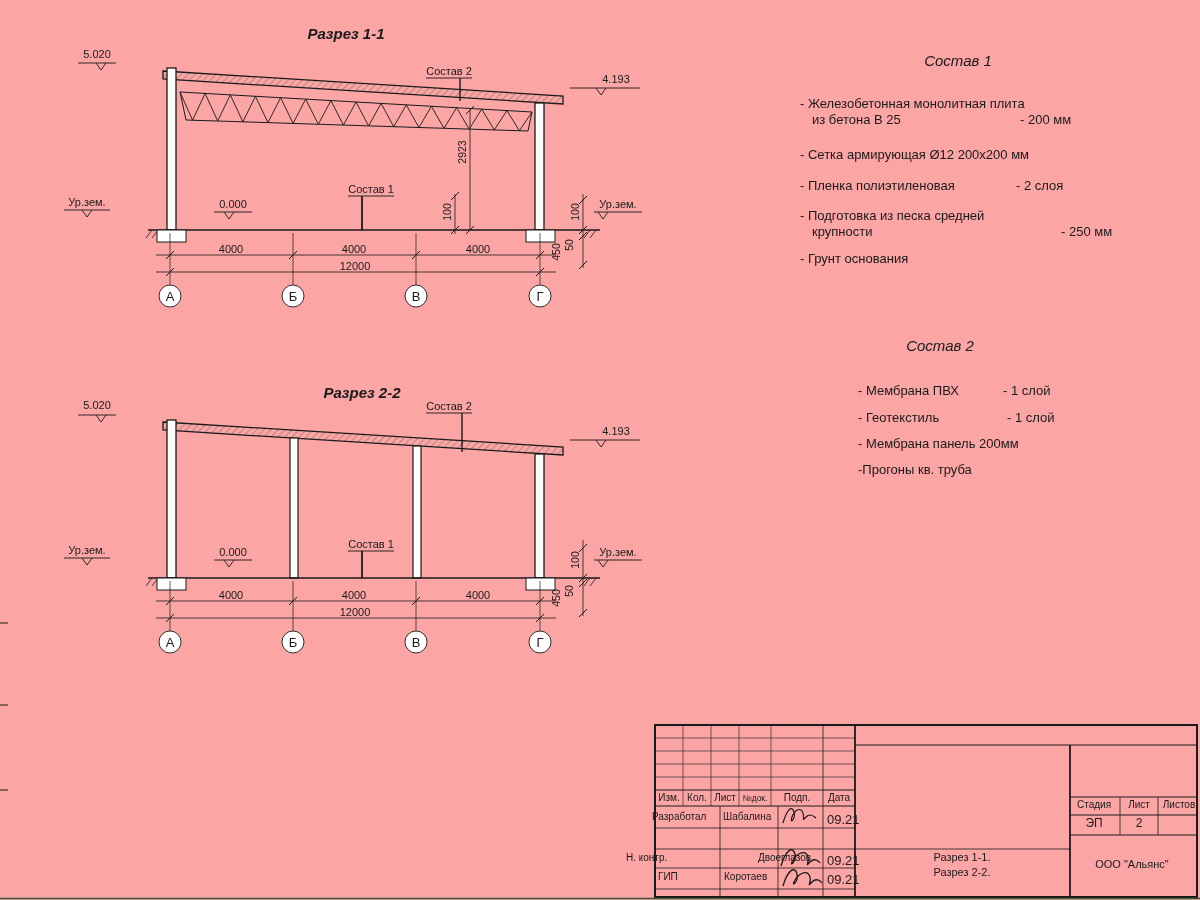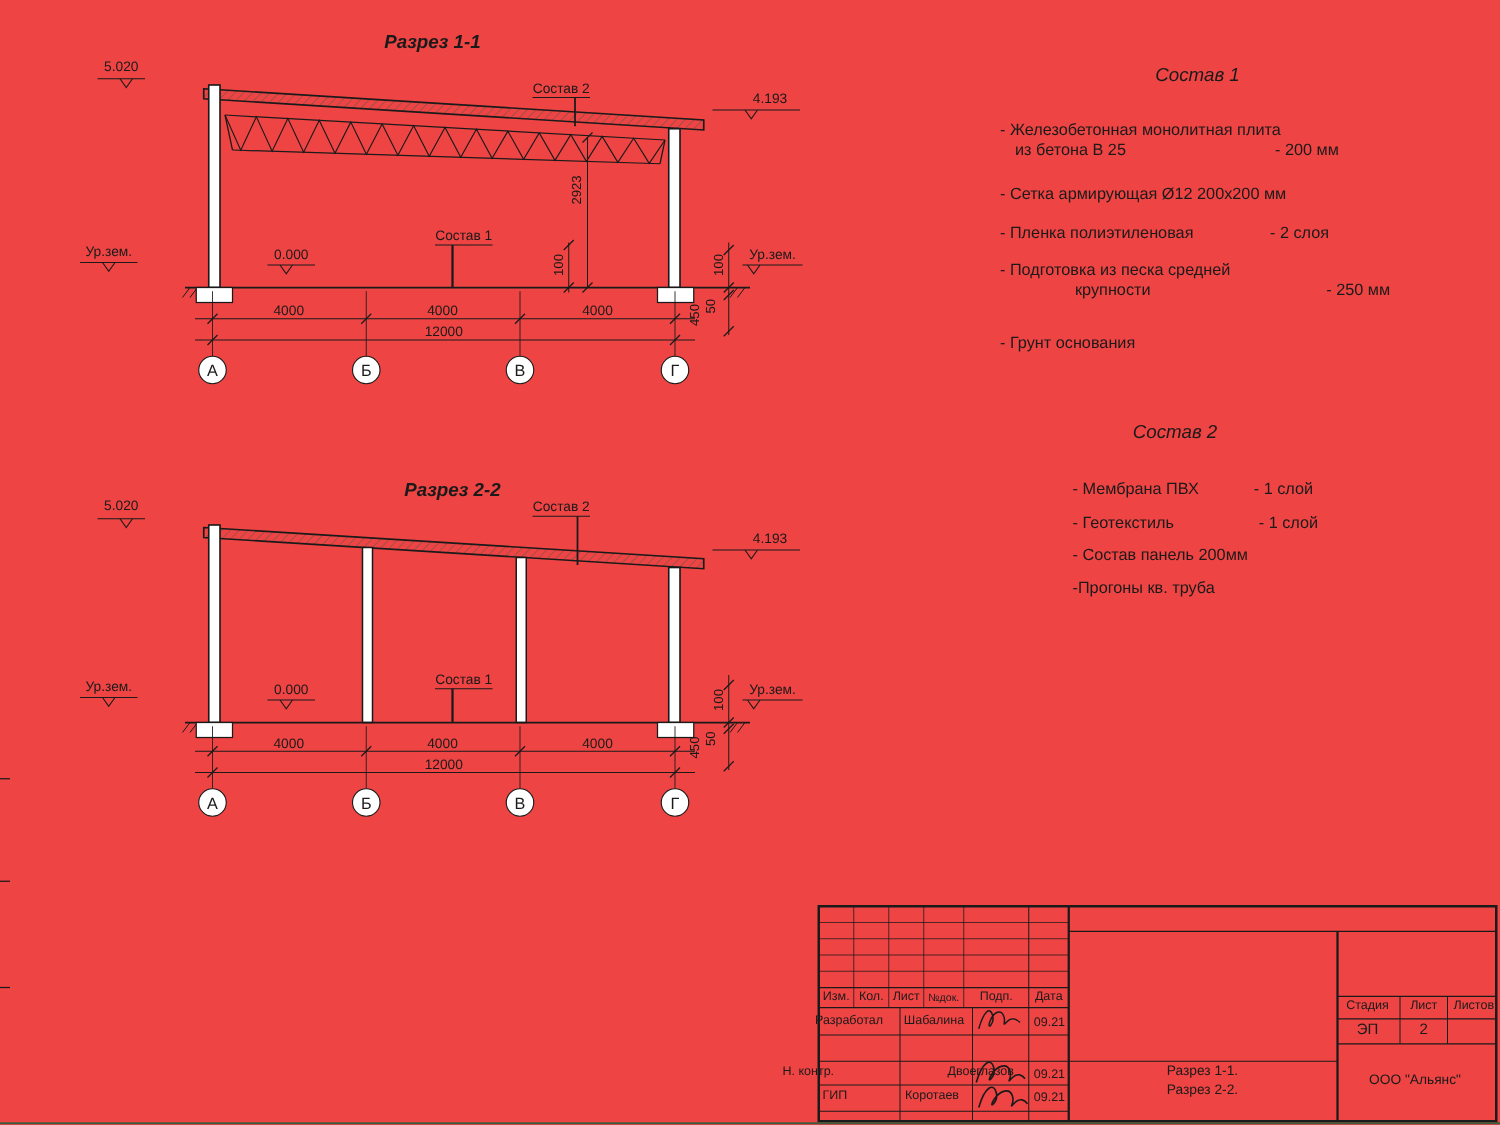--- a/index.html
+++ b/index.html
@@ -1,29 +1,29 @@
 <!DOCTYPE html>
 <html><head>
 <meta charset="utf-8">
 <style>
   html,body{margin:0;padding:0;background:#fff;}
-  .canvas{position:relative;width:1200px;height:900px;background:#ef4444;overflow:hidden;
+  .canvas{position:relative;width:1200px;height:900px;background:#fca5a5;overflow:hidden;
           font-family:"Liberation Sans",sans-serif;color:#1a1a1a;}
   svg.lines{position:absolute;left:0;top:0;}
   .t{position:absolute;white-space:nowrap;font-size:11px;line-height:1.15;}
   .c{transform:translateX(-50%);}
   .rot{position:absolute;white-space:nowrap;font-size:10.5px;transform:translate(-50%,-50%) rotate(-90deg);}
   .it{font-style:italic;}
   .b{font-weight:bold;}
   .title{font-size:15px;}
   .spec{font-size:13px;}
   .axis{position:absolute;width:24px;text-align:center;font-size:13px;transform:translateX(-50%);}
   .tb{font-size:10px;}
   .tb-s{font-size:8.5px;}
-  .tb-d{font-size:10px;}
+  .tb-d{font-size:13px;}
   .tb-m{font-size:11px;}
   .tb-v{font-size:12px;}
 </style>
 </head>
 <body>
 
 <div class="canvas">
 
   <svg class="lines" width="1200" height="900" viewBox="0 0 1200 900">
     <defs>
@@ -248,30 +248,30 @@
   <div class="axis" style="left:540px;top:635px;">Г</div>
 
   <div class="t c it title" style="left:958px;top:52px;">Состав 1</div>
   <div class="t spec" style="left:800px;top:97px;">- Железобетонная  монолитная плита</div>
   <div class="t spec" style="left:812px;top:113px;">из бетона В 25</div>
   <div class="t spec" style="left:1020px;top:113px;">- 200 мм</div>
   <div class="t spec" style="left:800px;top:148px;">- Сетка армирующая Ø12 200х200 мм</div>
   <div class="t spec" style="left:800px;top:179px;">- Пленка полиэтиленовая</div>
   <div class="t spec" style="left:1016px;top:179px;">- 2 слоя</div>
   <div class="t spec" style="left:800px;top:209px;">- Подготовка из песка средней</div>
-  <div class="t spec" style="left:812px;top:225px;margin-left:48px;">крупности</div>
+  <div class="t spec" style="left:812px;top:225px;">крупности</div>
   <div class="t spec" style="left:1061px;top:225px;">- 250 мм</div>
-  <div class="t spec" style="left:800px;top:267px;">- Грунт основания</div>
+  <div class="t spec" style="left:800px;top:252px;">- Грунт основания</div>
 
   <div class="t c it title" style="left:940px;top:337px;">Состав 2</div>
   <div class="t spec" style="left:858px;top:384px;">- Мембрана ПВХ</div>
   <div class="t spec" style="left:1003px;top:384px;">- 1 слой</div>
   <div class="t spec" style="left:858px;top:411px;">- Геотекстиль</div>
   <div class="t spec" style="left:1007px;top:411px;">- 1 слой</div>
-  <div class="t spec" style="left:858px;top:437px;">- Состав панель 200мм</div>
+  <div class="t spec" style="left:858px;top:437px;">- Мембрана панель 200мм</div>
   <div class="t spec" style="left:858px;top:463px;">-Прогоны кв. труба</div>
 
   <div class="t c tb" style="left:669px;top:792px;">Изм.</div>
   <div class="t c tb" style="left:697px;top:792px;">Кол.</div>
   <div class="t c tb" style="left:725px;top:792px;">Лист</div>
   <div class="t c tb-s" style="left:755px;top:794px;">№док.</div>
   <div class="t c tb" style="left:797px;top:792px;">Подп.</div>
   <div class="t c tb" style="left:839px;top:792px;">Дата</div>
 
   <div class="t tb" style="left:652px;top:811px;">Разработал</div>

